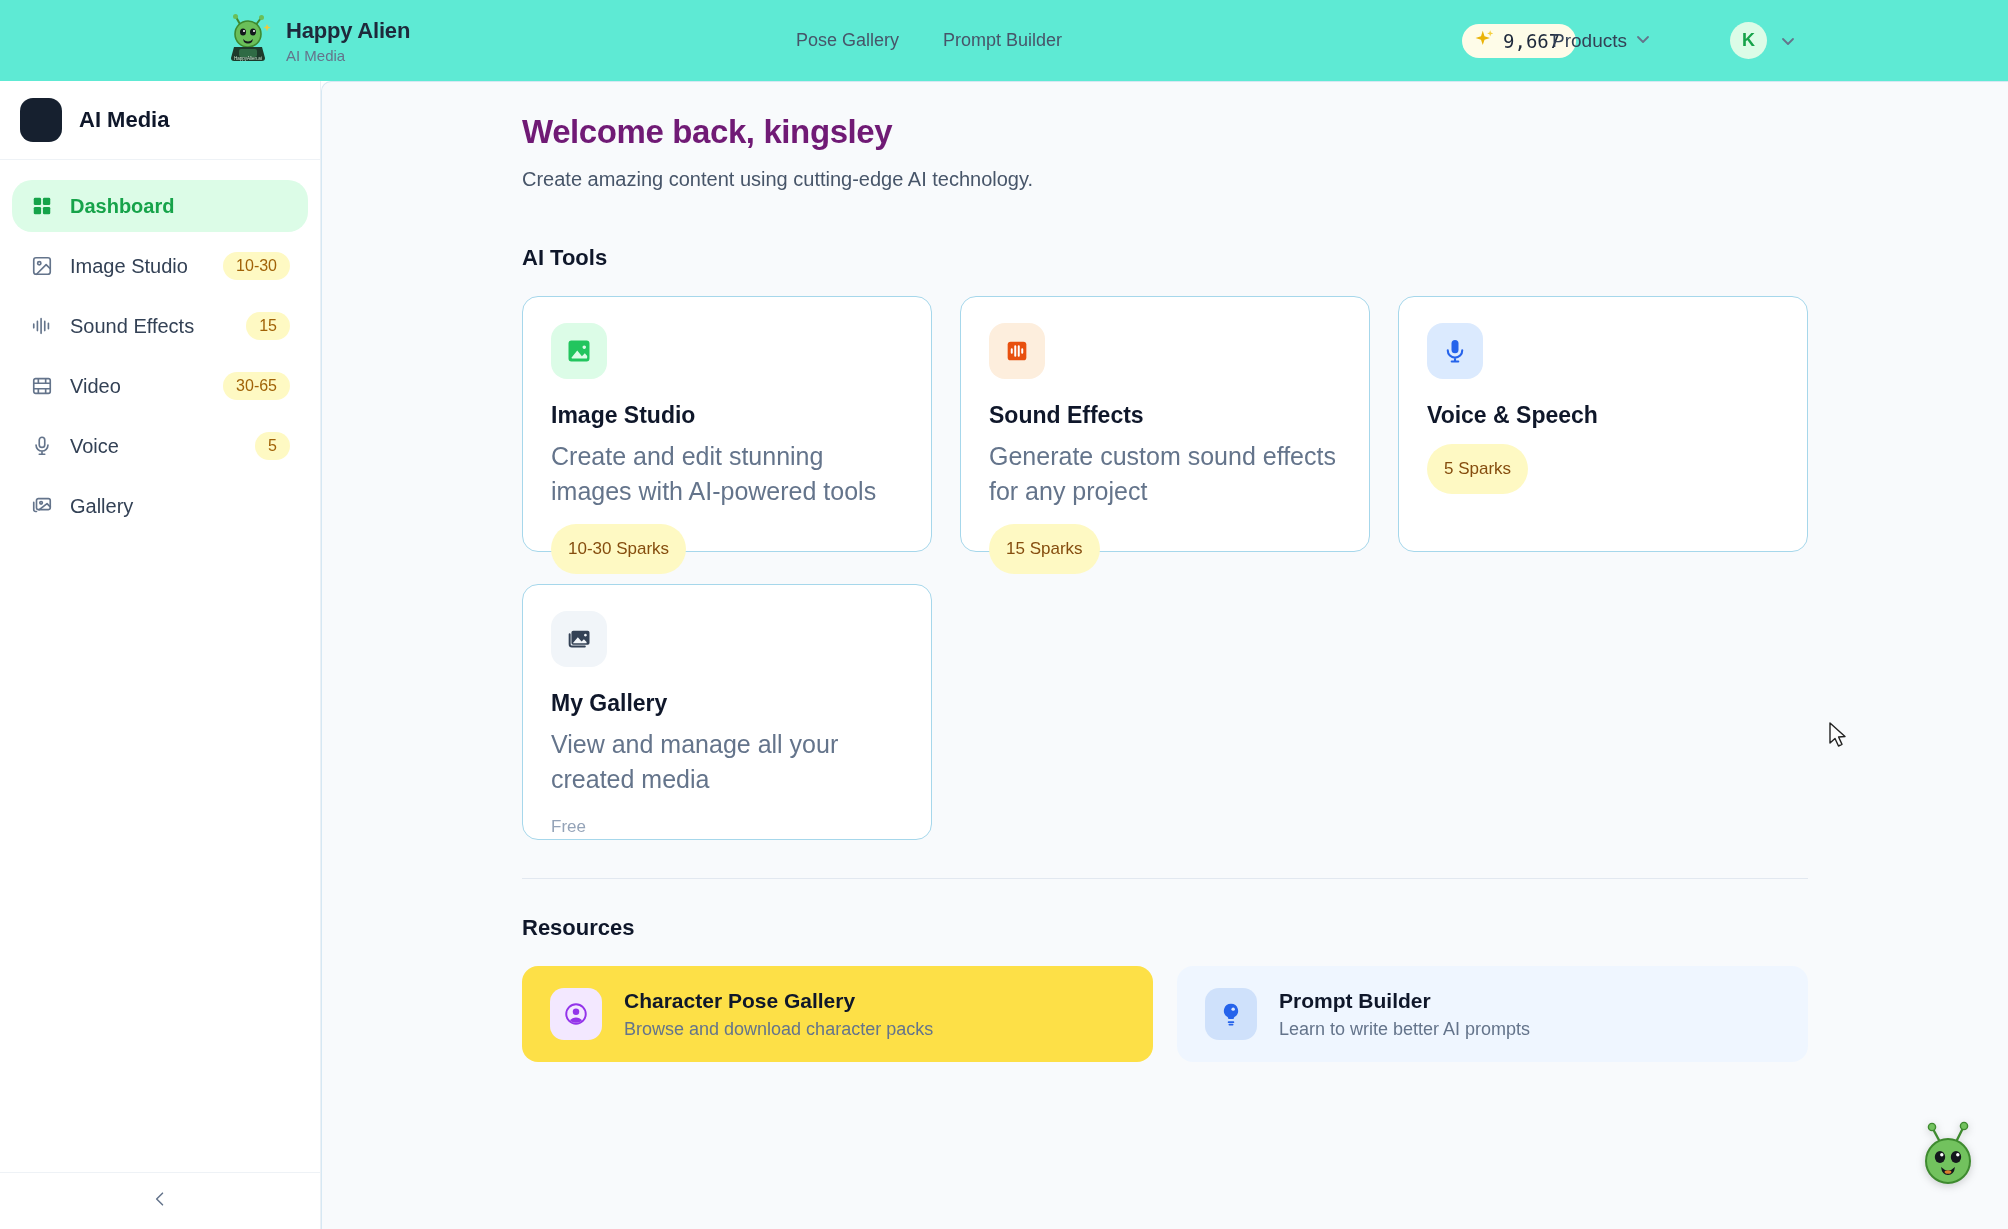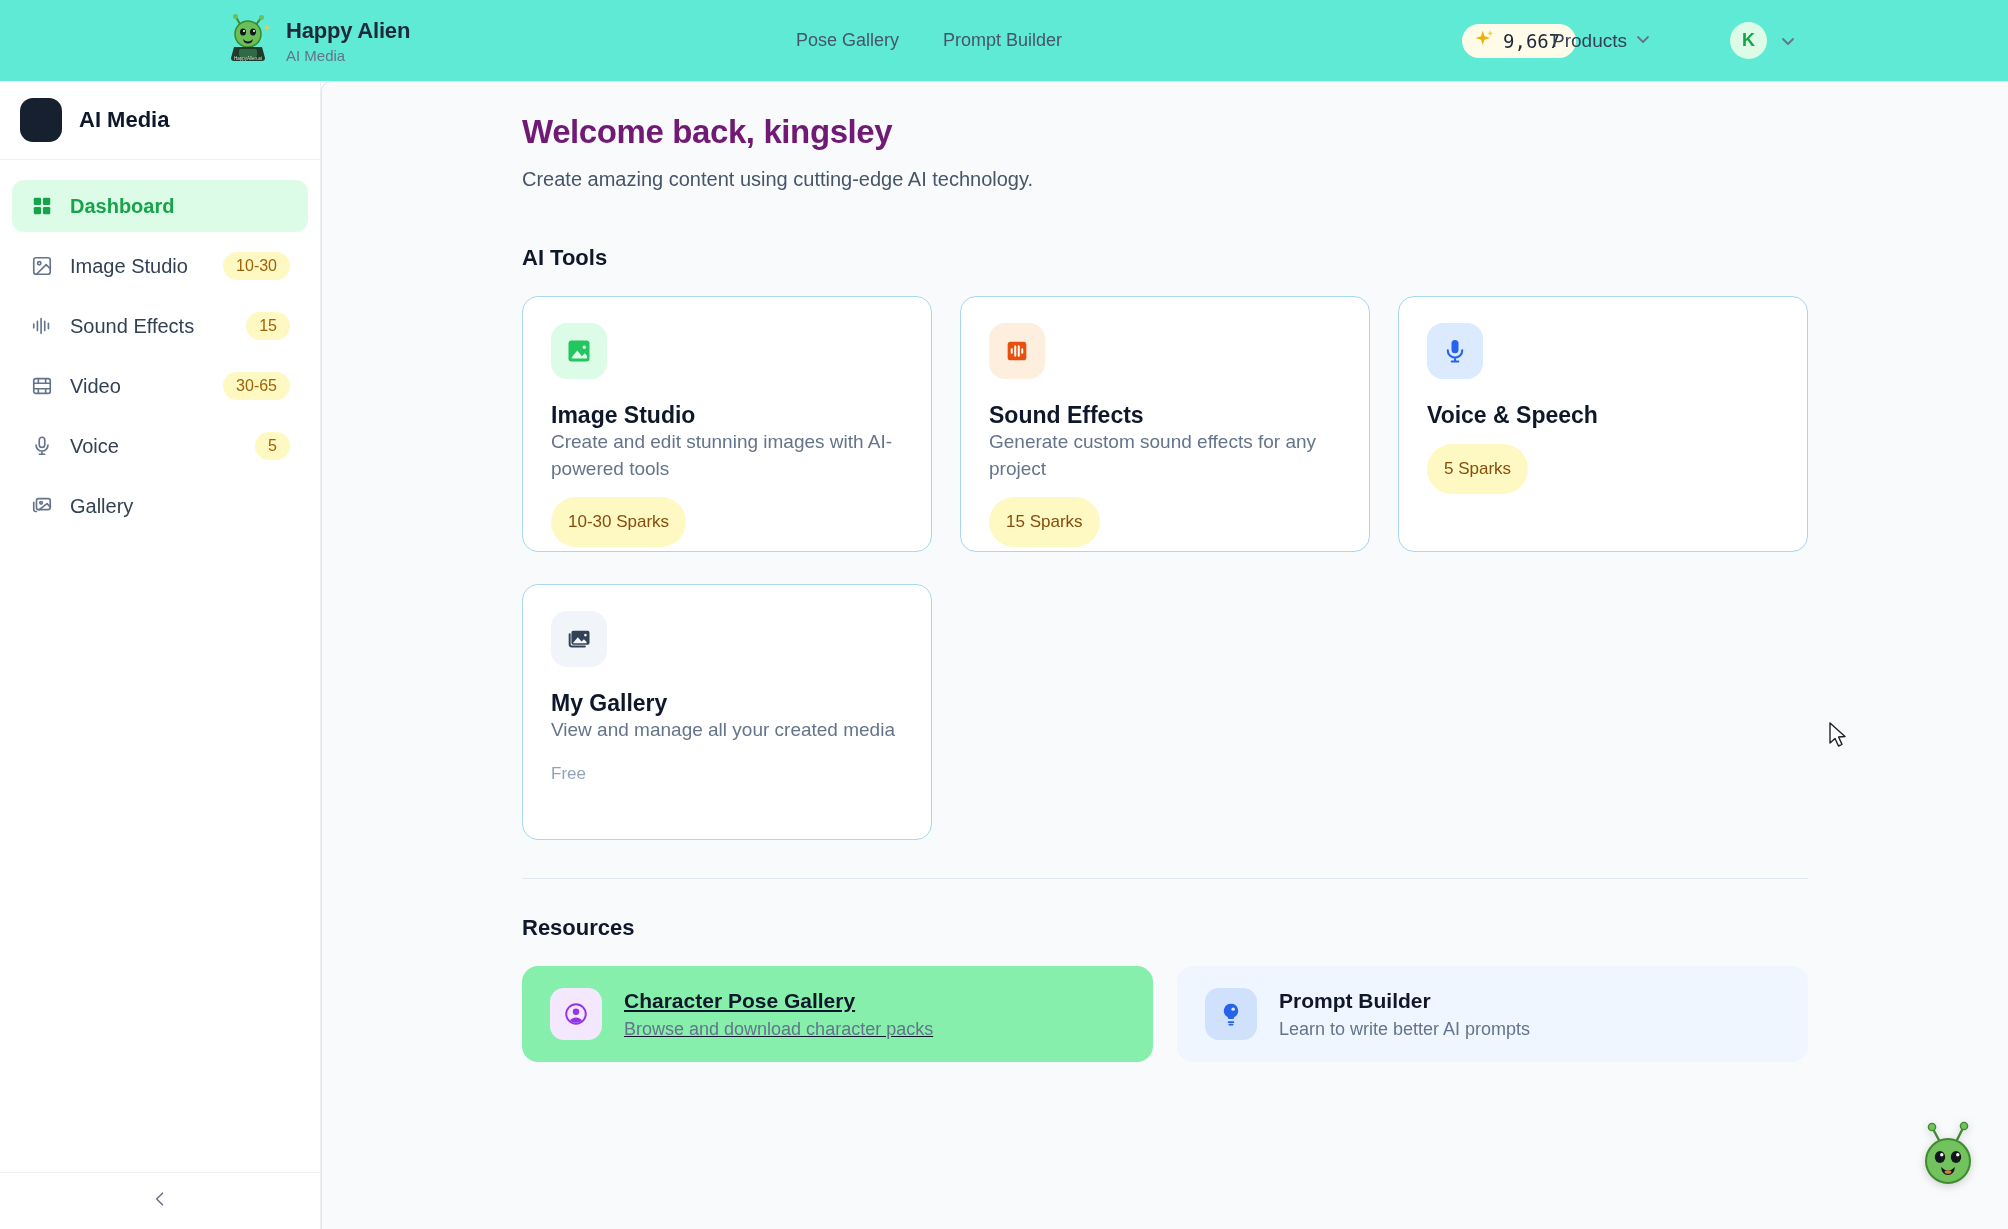--- a/index.html
+++ b/index.html
@@ -27,21 +27,21 @@
   .avatar-chevron { position:absolute; left:1780px; top:33px; }
 
   
   .sidebar { position:absolute; top:81px; left:0; bottom:0; width:321px; background:#fff;
     border-right:1px solid #ebf0f5; }
   .side-brand { height:79px; display:flex; align-items:center; gap:17px; padding:0 20px;
     border-bottom:1px solid #eef2f6; }
   .side-logo { width:42px; height:44px; border-radius:13px; background:#16202f; }
   .side-brand-text { font-size:22px; font-weight:700; color:#0f172a; }
   .side-nav { padding:20px 12px 0 12px; }
-  .side-item { height:52px; margin-bottom:8px; border-radius:12px; display:flex; align-items:center;
+  .side-item { height:52px; margin-bottom:8px; border-radius:20px; display:flex; align-items:center;
     gap:16px; padding:4px 18px; font-size:20px; color:#334155; cursor:pointer; }
   .side-item.active { background:#dcfce7; color:#16a34a; font-weight:600; }
   .side-item .s-icon { width:24px; height:24px; display:flex; align-items:center; justify-content:center; color:#64748b; }
   .side-item.active .s-icon { color:#16a34a; }
   .side-badge { margin-left:auto; background:#fef9c3; color:#a16207; font-size:16px;
     padding:5px 13px; border-radius:999px; }
   .side-footer { position:absolute; left:0; right:0; bottom:0; height:57px;
     border-top:1px solid #eef2f6; display:flex; align-items:center; justify-content:center; cursor:pointer; }
 
   
@@ -55,29 +55,29 @@
     column-gap:28px; row-gap:32px; }
   .tool-card { background:#fff; border:1.5px solid #a6d7eb; border-radius:16px;
     padding:26px 28px; height:256px; cursor:pointer; }
   .tool-icon { width:56px; height:56px; border-radius:16px; display:flex; align-items:center; justify-content:center; }
   .ti-green { background:#dcfce7; color:#22c55e; }
   .ti-orange { background:#fdeedd; color:#e8500f; }
   .ti-purple { background:#f3e8ff; color:#9333ea; }
   .ti-blue { background:#dbeafe; color:#2563eb; }
   .ti-gray { background:#f1f5f9; color:#334155; }
   .tool-title { margin-top:23px; font-size:23px; font-weight:600; color:#0f172a; }
-  .tool-desc { font-size:19px; line-height:1.4; color:#64748b; max-width:350px; }
+  .tool-desc { margin-top:10px; font-size:25px; line-height:1.4; color:#64748b; max-width:350px; }
   .tool-badge { display:inline-block; margin-top:15px; padding:15px 17px; border-radius:999px;
     background:#fef9c3; color:#854d0e; font-size:17px; }
   .tool-free { margin-top:20px; font-size:17px; color:#94a3b8; }
   .divider { margin-top:38px; border-top:1px solid #e2e8f0; }
   .res-grid { margin-top:25px; display:grid; grid-template-columns:repeat(2,1fr); gap:24px; }
   .res-card { height:96px; border-radius:16px; display:flex; align-items:center; gap:22px;
     padding:0 28px; cursor:pointer; }
-  .res-purple { background:#86efac;text-decoration:underline; }
+  .res-purple { background:#fde047; }
   .res-blue { background:#eff6ff; }
   .res-icon { width:52px; height:52px; border-radius:14px; flex:0 0 auto;
     display:flex; align-items:center; justify-content:center; }
   .ri-purple { background:#f3e8ff; color:#9333ea; }
   .ri-blue { background:#cfe1fb; color:#2563eb; }
   .res-title { font-size:21px; font-weight:600; color:#0f172a; }
   .res-desc { margin-top:6px; font-size:18px; color:#64748b; }
 
   
   .alien-widget { position:absolute; left:1916px; top:1120px; width:64px; height:70px; cursor:pointer;

